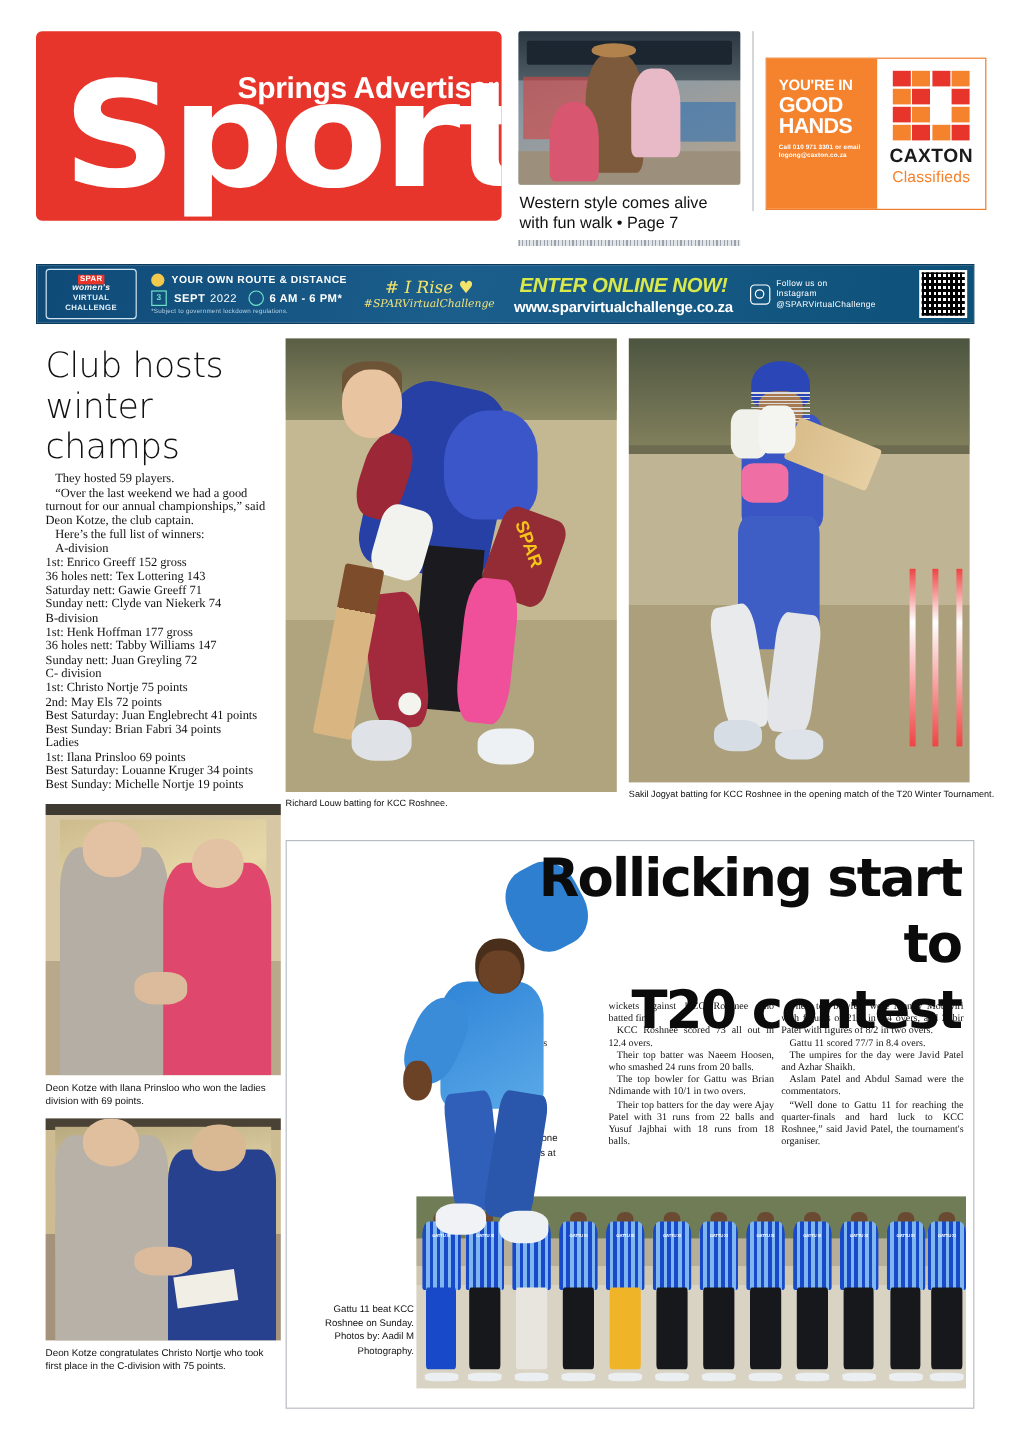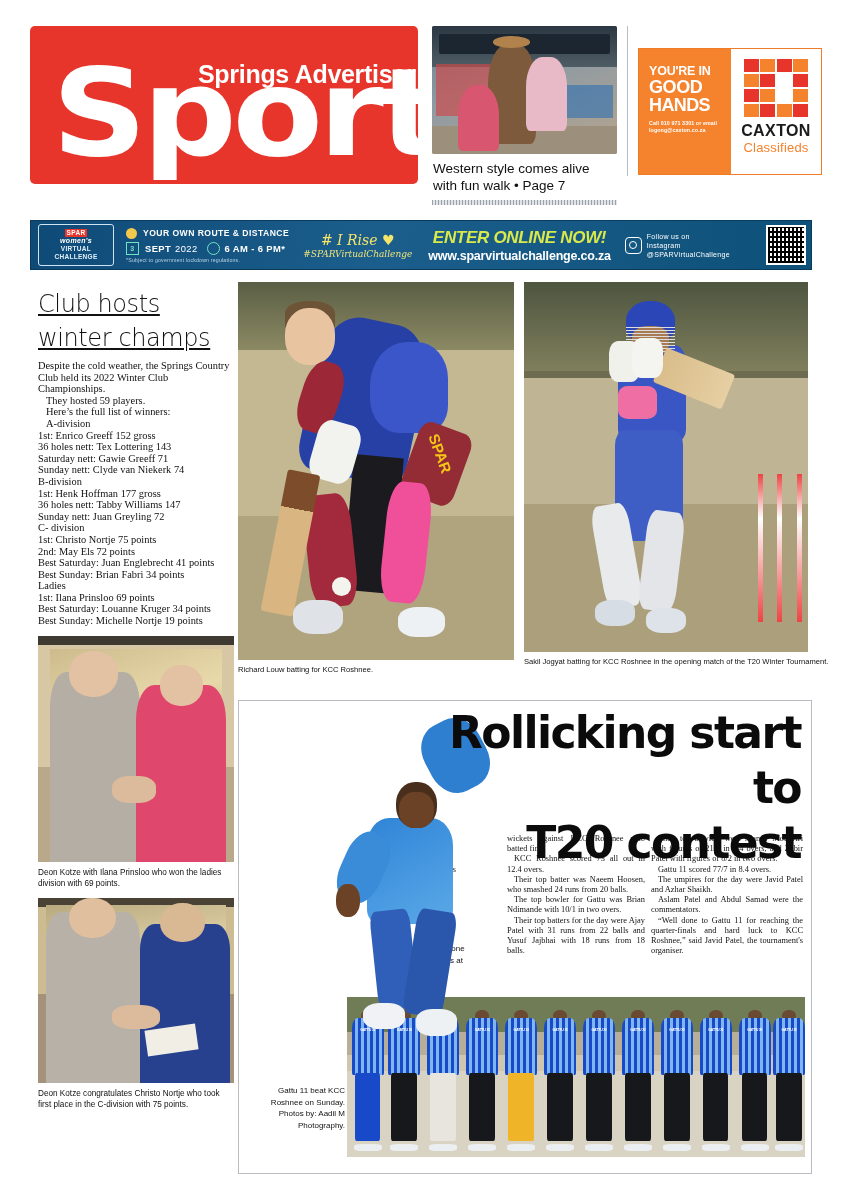--- a/index.html
+++ b/index.html
@@ -113,22 +113,22 @@
   .bn-qr{width:40px;height:40px;margin-left:auto;margin-right:5px;background:#fff;padding:2px;box-sizing:border-box;flex:none;}
   .qr{width:100%;height:100%;
     background-image:
       repeating-linear-gradient(90deg,#000 0 2px,#fff 2px 4px),
       repeating-linear-gradient(0deg,#000 0 2px,#fff 2px 5px);
     background-blend-mode:multiply;}
 
   
   .leftcol{position:absolute;left:38px;top:287px;width:196px;}
   .lc-head{
-    font-family:"DejaVu Sans", sans-serif;font-weight:300;font-size:24px;color:#111;
-    line-height:34px;letter-spacing:-0.4px;text-decoration:underline;
+    font-family:"DejaVu Sans", sans-serif;font-weight:300;font-size:29px;color:#111;
+    line-height:34px;letter-spacing:-0.4px;
   }
   .lc-body{
     font-family:"Liberation Serif", serif;font-size:10.4px;line-height:11.6px;color:#111;
     margin-top:5px;text-align:left;
   }
   .lc-body p{margin:0;}
   .lc-body p.ind{text-indent:8px;}
   .lc-photo{margin-top:9px;width:196px;border:0;}
   .ph{width:100%;position:relative;overflow:hidden;}
   .lc-cap{font-family:"Liberation Sans",sans-serif;font-size:8.2px;line-height:11px;color:#111;margin-top:5px;}
@@ -357,22 +357,22 @@
       </div>
   </div>
 
   <div class="leftcol">
     <div class="lc-head">
       <div>Club hosts</div>
       <div>winter champs</div>
     </div>
 
     <div class="lc-body">
-      <p>Despite the cold weather, the Springs Country Club held its 2022 Winter Club Championships.</p>
       <p class="ind">They hosted 59 players.</p>
+      <p class="ind">“Over the last weekend we had a good turnout for our annual championships,” said Deon Kotze, the club captain.</p>
       <p class="ind">Here’s the full list of winners:</p>
       <p class="ind">A-division</p>
       <p>1st: Enrico Greeff 152 gross</p>
       <p>36 holes nett: Tex Lottering 143</p>
       <p>Saturday nett: Gawie Greeff 71</p>
       <p>Sunday nett: Clyde van Niekerk 74</p>
       <p>B-division</p>
       <p>1st: Henk Hoffman 177 gross</p>
       <p>36 holes nett: Tabby Williams 147</p>
       <p>Sunday nett: Juan Greyling 72</p>

